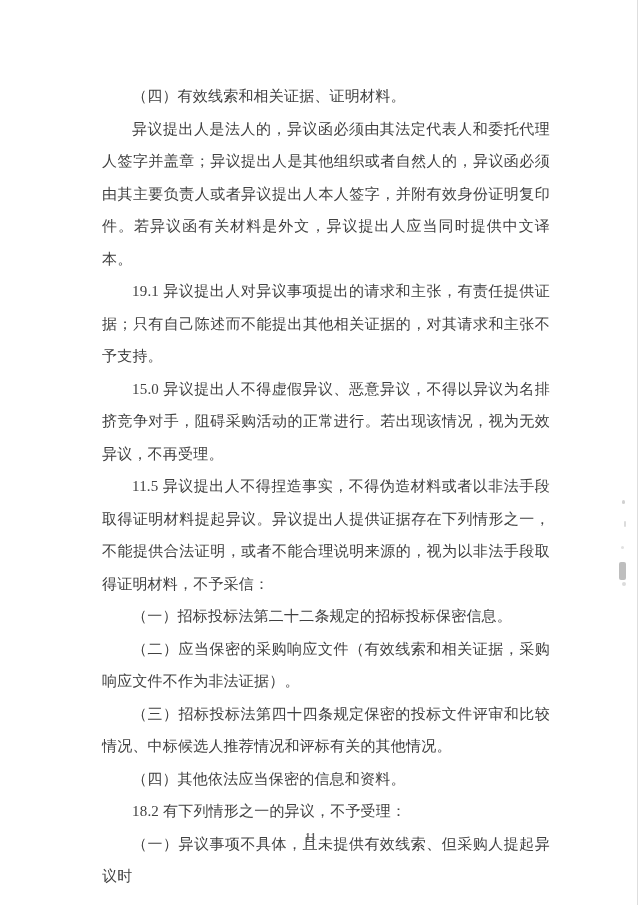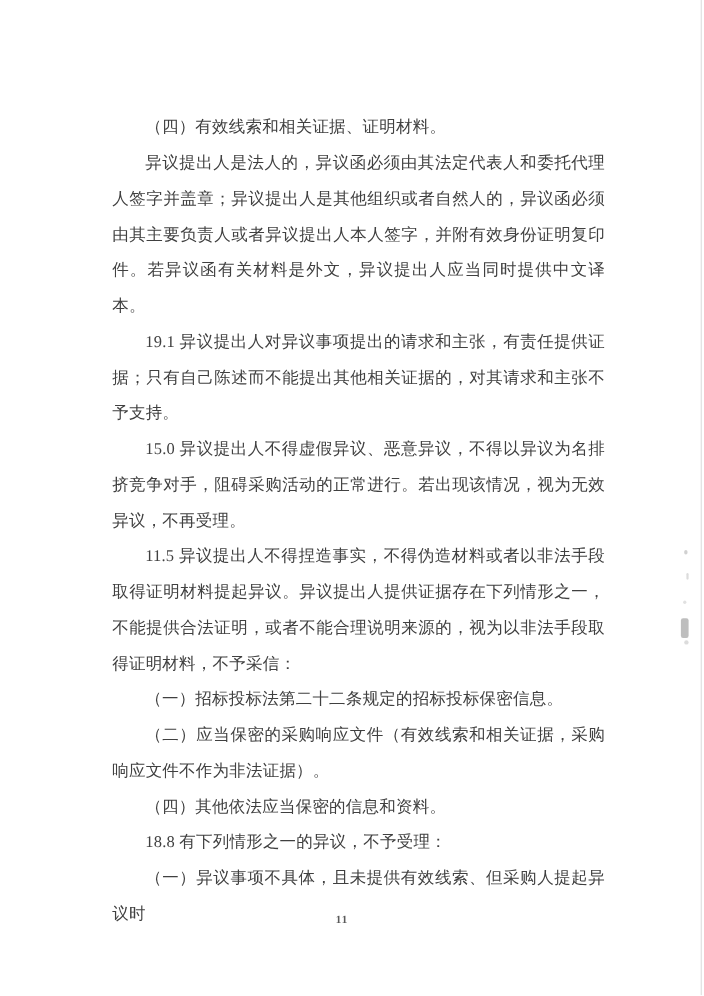--- a/index.html
+++ b/index.html
@@ -13,21 +13,20 @@
     height: 905px;
     background: #ffffff;
     overflow: hidden;
     font-family: "Liberation Serif", "DejaVu Serif", serif;
   }
   .text-block {
     position: absolute;
     left: 102px;
     top: 80px;
     width: 448px;
-    margin-top: 20px;
   }
   .text-block p {
     margin: 0;
     padding: 0;
     font-size: 15px;
     line-height: 32.5px;
     color: #404040;
     text-align: justify;
     text-indent: 2em;
     letter-spacing: 0.2px;
@@ -70,22 +69,23 @@
 <div class="page">
 
   <div class="text-block">
     <p>（四）有效线索和相关证据、证明材料。</p>
     <p>异议提出人是法人的，异议函必须由其法定代表人和委托代理人签字并盖章；异议提出人是其他组织或者自然人的，异议函必须由其主要负责人或者异议提出人本人签字，并附有效身份证明复印件。若异议函有关材料是外文，异议提出人应当同时提供中文译本。</p>
     <p>19.1 异议提出人对异议事项提出的请求和主张，有责任提供证据；只有自己陈述而不能提出其他相关证据的，对其请求和主张不予支持。</p>
     <p>15.0 异议提出人不得虚假异议、恶意异议，不得以异议为名排挤竞争对手，阻碍采购活动的正常进行。若出现该情况，视为无效异议，不再受理。</p>
     <p>11.5 异议提出人不得捏造事实，不得伪造材料或者以非法手段取得证明材料提起异议。异议提出人提供证据存在下列情形之一，不能提供合法证明，或者不能合理说明来源的，视为以非法手段取得证明材料，不予采信：</p>
     <p>（一）招标投标法第二十二条规定的招标投标保密信息。</p>
     <p>（二）应当保密的采购响应文件（有效线索和相关证据，采购响应文件不作为非法证据）。</p>
+    <p>（三）招标投标法第四十四条规定保密的投标文件评审和比较情况、中标候选人推荐情况和评标有关的其他情况。</p>
     <p>（四）其他依法应当保密的信息和资料。</p>
-    <p>18.8 有下列情形之一的异议，不予受理：</p>
+    <p>18.2 有下列情形之一的异议，不予受理：</p>
     <p>（一）异议事项不具体，且未提供有效线索、但采购人提起异议时</p>
   </div>
 
   <div class="page-number">11</div>
 
   <div class="edge-line"></div>
   <div class="smudge s1"></div>
   <div class="smudge s2"></div>
   <div class="smudge s3"></div>
   <div class="smudge s4"></div>

